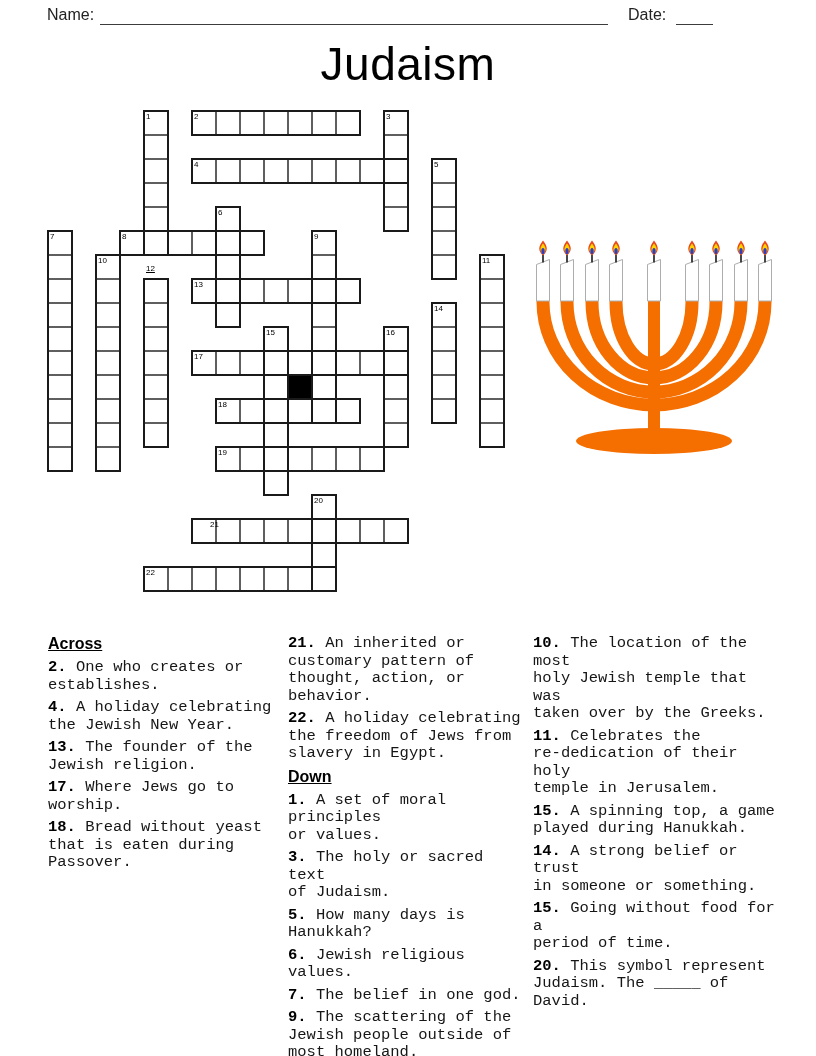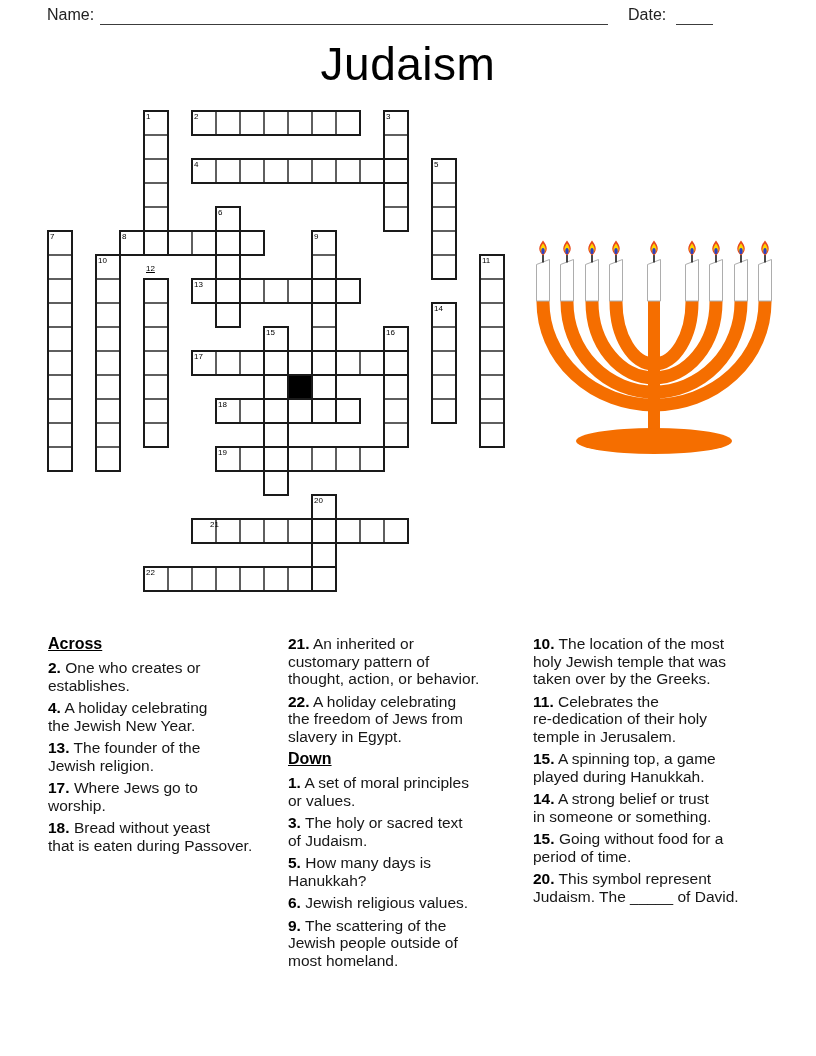--- a/index.html
+++ b/index.html
@@ -26,21 +26,21 @@
              font-family:"Liberation Sans","DejaVu Sans",sans-serif; }
   
   .menorah { position:absolute; left:520px; top:238px; width:270px; height:235px; }
   
   .clue-col { position:absolute; top:601px; font-size:15.5px; line-height:17.5px; color:#161616;margin-top:34px; }
   .col1 { left:48px;  width:238px; }
   .col2 { left:288px; width:240px; }
   .col3 { left:533px; width:244px; }
   .clue-head { font-size:16px; font-weight:bold; text-decoration:underline;
                color:#000; margin:0 0 6px 0; line-height:18px; }
-  .clue { margin:0 0 5px 0; }
+  .clue { margin:0 0 5px 0;font-family:Liberation Mono, monospace; }
   .clue .num { font-weight:bold; color:#000; }
   .clue .txt { white-space:pre-line; }
 </style>
 </head>
 <body>
 
 <div class="page">
 
   <span class="hdr-label" style="left:47px">Name:</span>
   <div class="rule name-rule"></div>
@@ -329,20 +329,21 @@
 the freedom of Jews from
 slavery in Egypt.</span></p>
       <h3 class="clue-head">Down</h3>
       <p class="clue"><span class="num">1.</span> <span class="txt">A set of moral principles
 or values.</span></p>
       <p class="clue"><span class="num">3.</span> <span class="txt">The holy or sacred text
 of Judaism.</span></p>
       <p class="clue"><span class="num">5.</span> <span class="txt">How many days is
 Hanukkah?</span></p>
       <p class="clue"><span class="num">6.</span> <span class="txt">Jewish religious values.</span></p>
+      <p class="clue"><span class="num">7.</span> <span class="txt">The belief in one god.</span></p>
       <p class="clue"><span class="num">9.</span> <span class="txt">The scattering of the
 Jewish people outside of
 most homeland.</span></p>
     </div>
   <div class="clue-col col3">
       <p class="clue"><span class="num">10.</span> <span class="txt">The location of the most
 holy Jewish temple that was
 taken over by the Greeks.</span></p>
       <p class="clue"><span class="num">11.</span> <span class="txt">Celebrates the
 re-dedication of their holy

